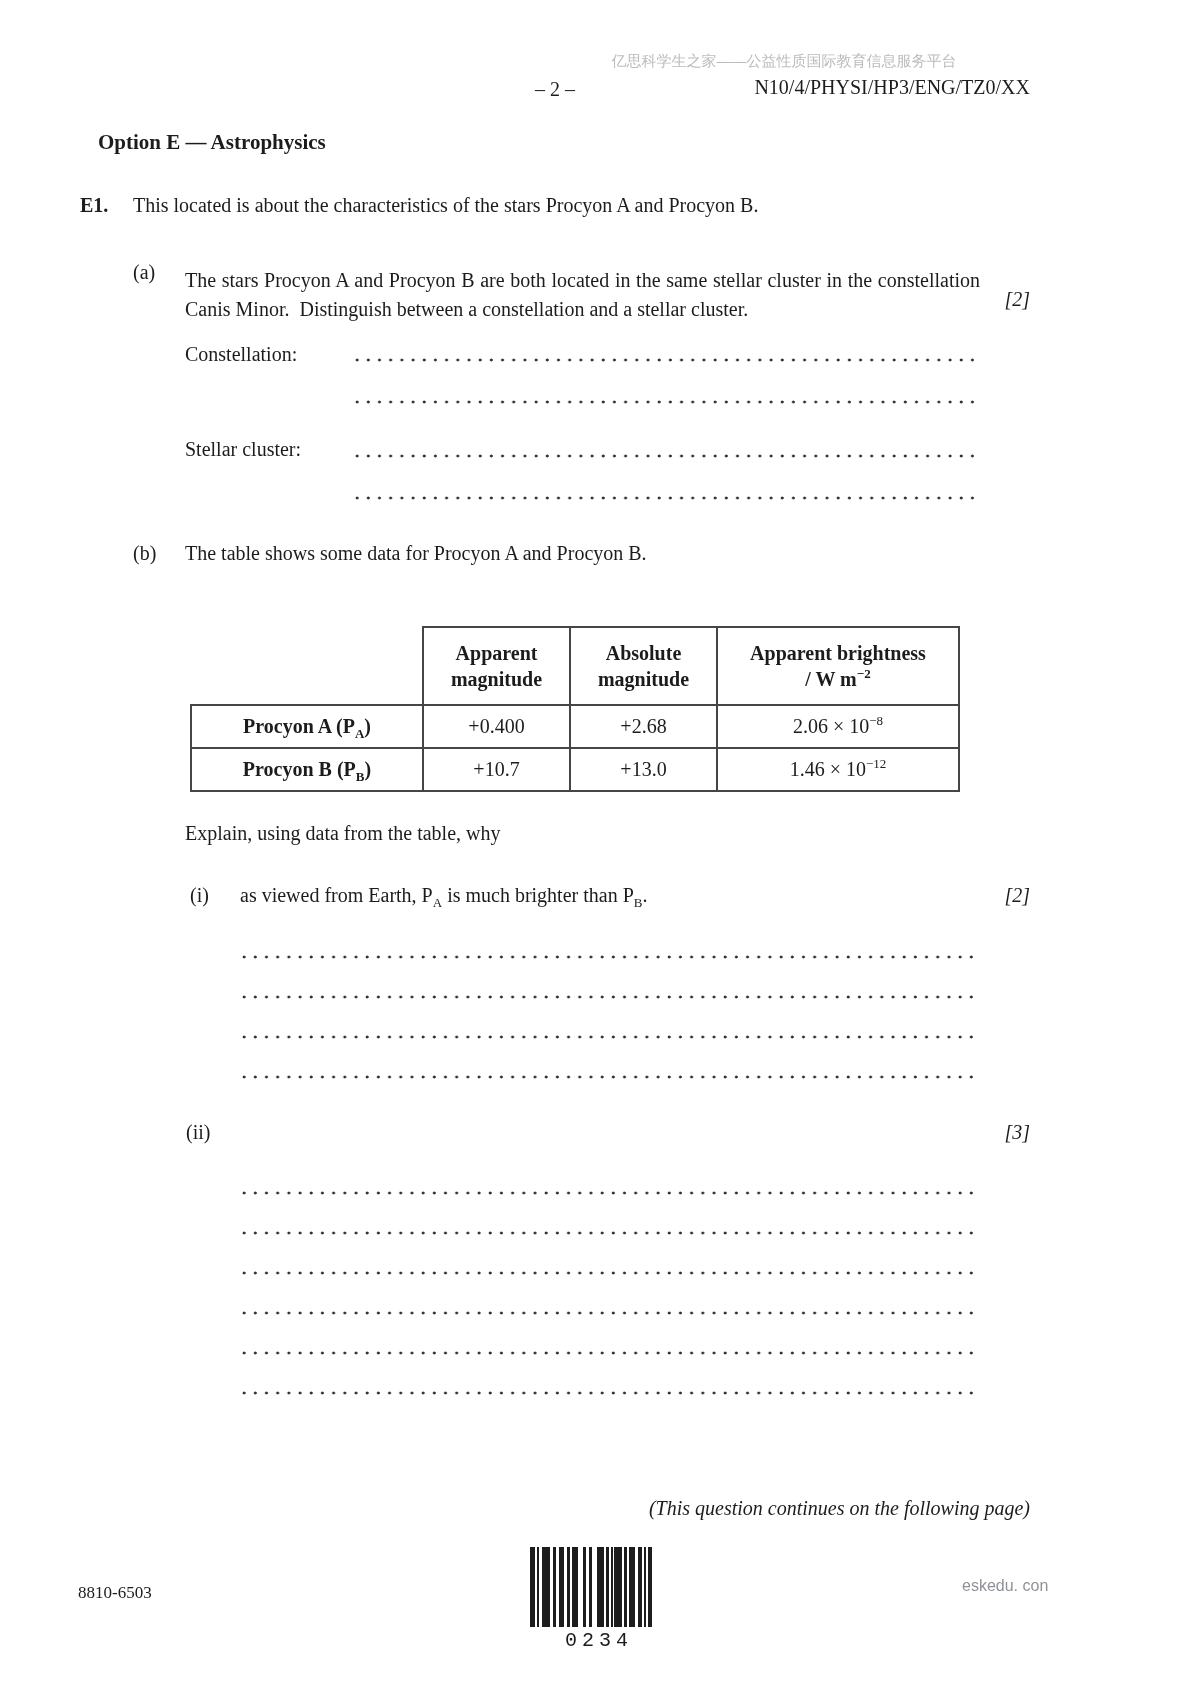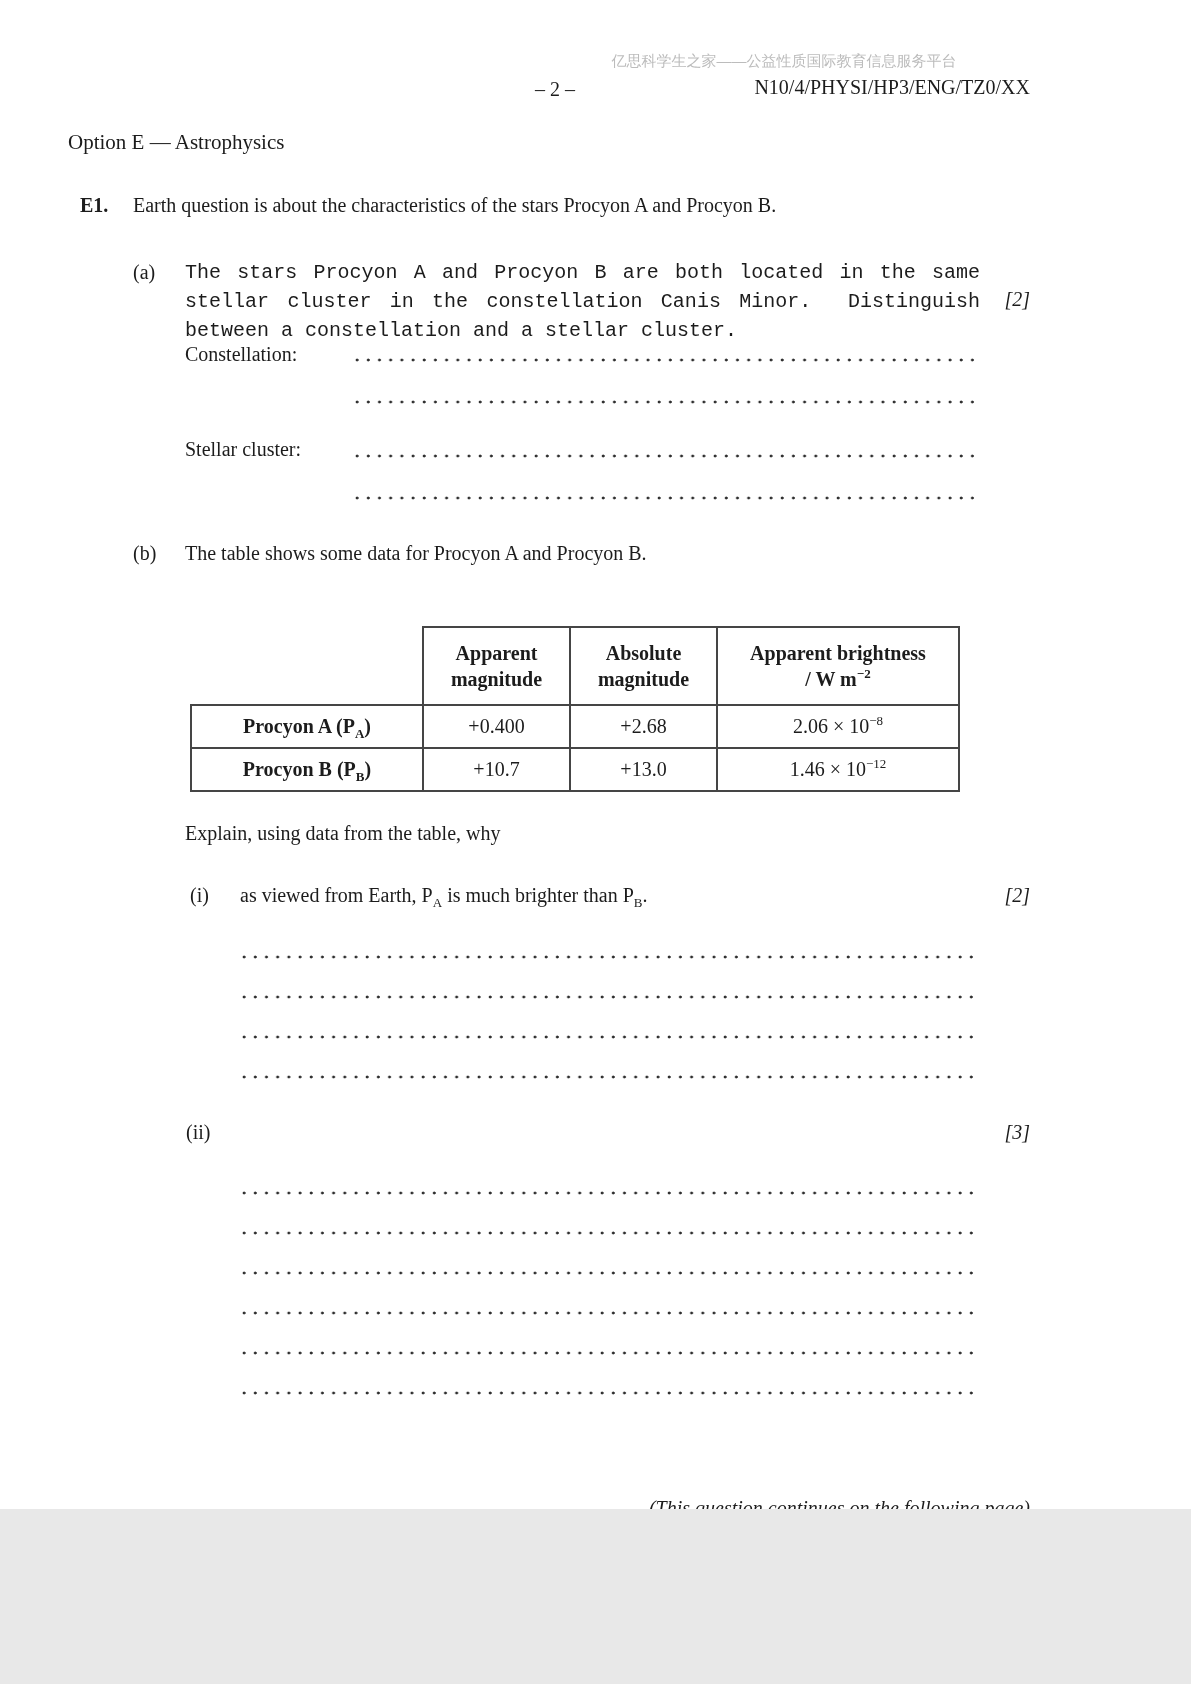--- a/index.html
+++ b/index.html
@@ -1,30 +1,30 @@
 <!DOCTYPE html>
 <html><head>
 <meta charset="utf-8">
 <style>
   html,body { margin:0; padding:0; background:#e8e8e8; }
   .page {
-    position:relative; width:1191px; height:1509px; margin:0 auto;
+    position:relative; width:1191px; height:1684px; margin:0 auto;
     background:#ffffff; overflow:hidden;
     font-family:"Liberation Serif", serif; color:#1c1c1c;
   }
   .abs { position:absolute; }
   .txt { font-size:20px; line-height:29px; }
   .watermark {
     top:52px; left:574px; width:420px; text-align:center;
     font-family:"Liberation Sans", sans-serif; font-size:15px; color:#bcbcbc;
     white-space:nowrap;
   }
   .pagenum { top:78px; left:80px; width:950px; text-align:center; font-size:20px; }
   .papercode { top:76px; right:161px; font-size:20px;margin-left:32px; }
-  .section-title { top:130px; left:68px; font-size:21px; font-weight:normal; }
+  .section-title { top:130px; left:98px; font-size:21px; font-weight:bold; }
   .qnum { top:191px; left:80px; font-size:20px; font-weight:bold; }
   .qintro { top:191px; left:133px; font-size:20px; }
   .part-label { left:133px; font-size:20px; }
   .para { left:185px; width:795px; text-align:justify; }
   .marks { right:161px; font-size:20px; font-style:italic; }
   .field-label { left:185px; font-size:20px; }
   .dots {
     height:4px;
     background-image:radial-gradient(circle at 2px 2px, #2e2e2e 1.25px, transparent 1.7px);
     background-size:11.2px 4px; background-repeat:repeat-x;
@@ -68,24 +68,24 @@
 
 <div class="page">
 
   <div class="abs watermark">亿思科学生之家——公益性质国际教育信息服务平台</div>
   <div class="abs pagenum">– 2 –</div>
   <div class="abs papercode">N10/4/PHYSI/HP3/ENG/TZ0/XX</div>
 
   <div class="abs section-title">Option E — Astrophysics</div>
 
   <div class="abs qnum txt">E1.</div>
-  <div class="abs qintro txt">Earth question is about the characteristics of the stars Procyon A and Procyon B.</div>
+  <div class="abs qintro txt">This located is about the characteristics of the stars Procyon A and Procyon B.</div>
 
   <div class="abs part-label txt" style="top:258px;">(a)</div>
-  <div class="abs para txt" style="top:258px;font-family:Liberation Mono, monospace;">The stars Procyon A and Procyon B are both located in the same stellar cluster in the constellation Canis Minor.&nbsp; Distinguish between a constellation and a stellar cluster.</div>
+  <div class="abs para txt" style="top:266px;">The stars Procyon A and Procyon B are both located in the same stellar cluster in the constellation Canis Minor.&nbsp; Distinguish between a constellation and a stellar cluster.</div>
   <div class="abs marks" style="top:288px;">[2]</div>
 
   <div class="abs field-label" style="top:343px;">Constellation:</div>
   <div class="abs dots dots-a" style="top:358px;"></div>
   <div class="abs dots dots-a" style="top:400px;"></div>
 
   <div class="abs field-label" style="top:438px;">Stellar cluster:</div>
   <div class="abs dots dots-a" style="top:454px;"></div>
   <div class="abs dots dots-a" style="top:496px;"></div>
 

